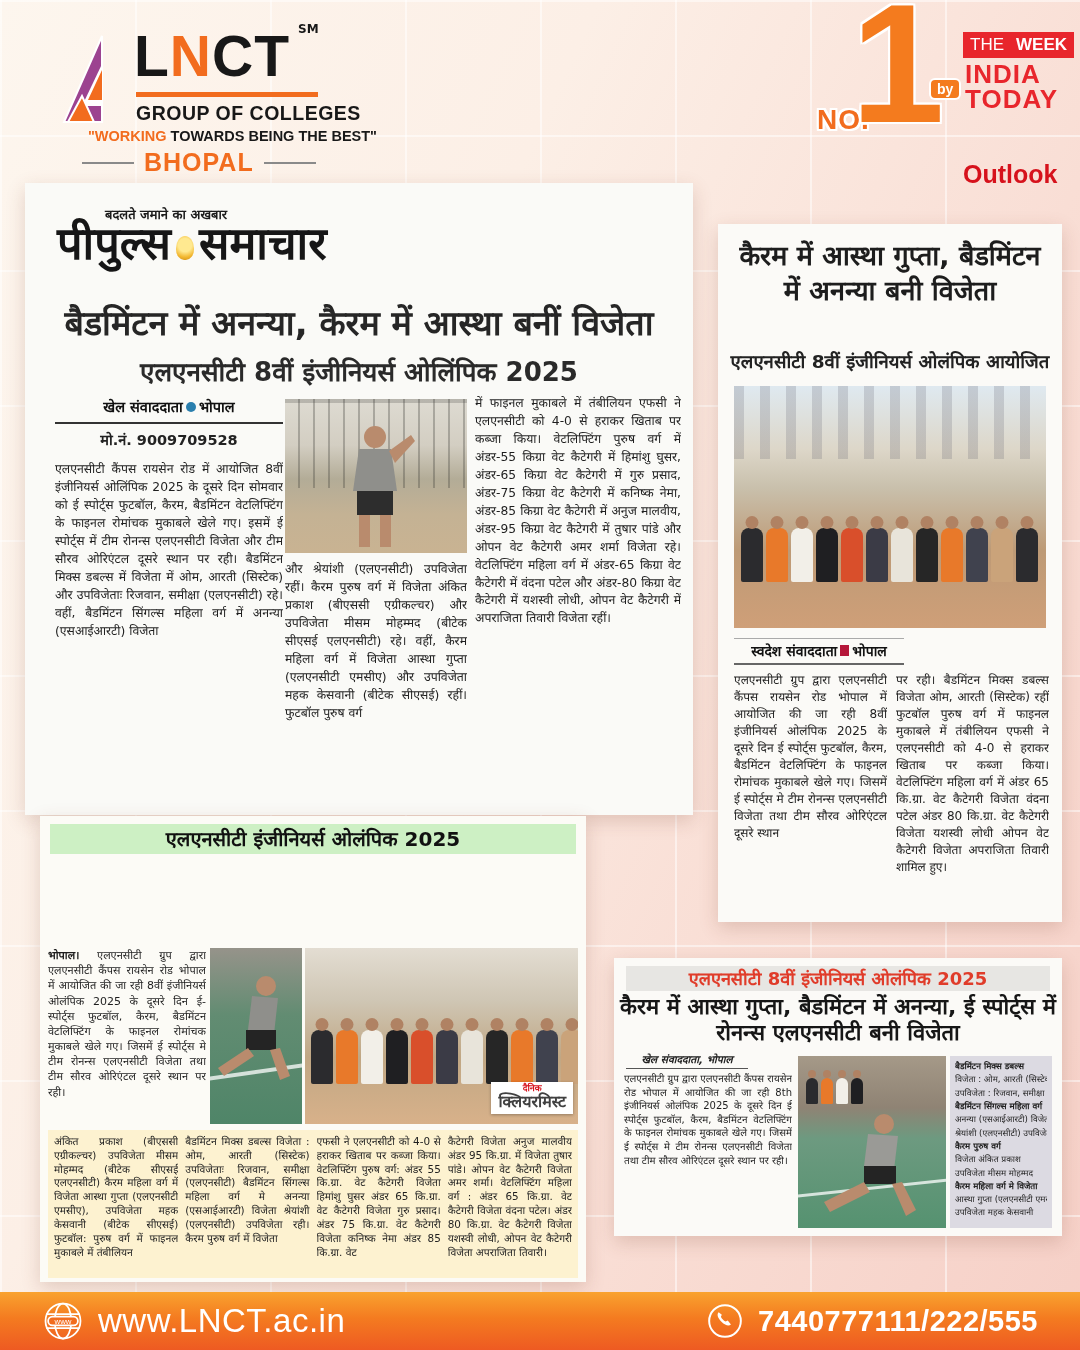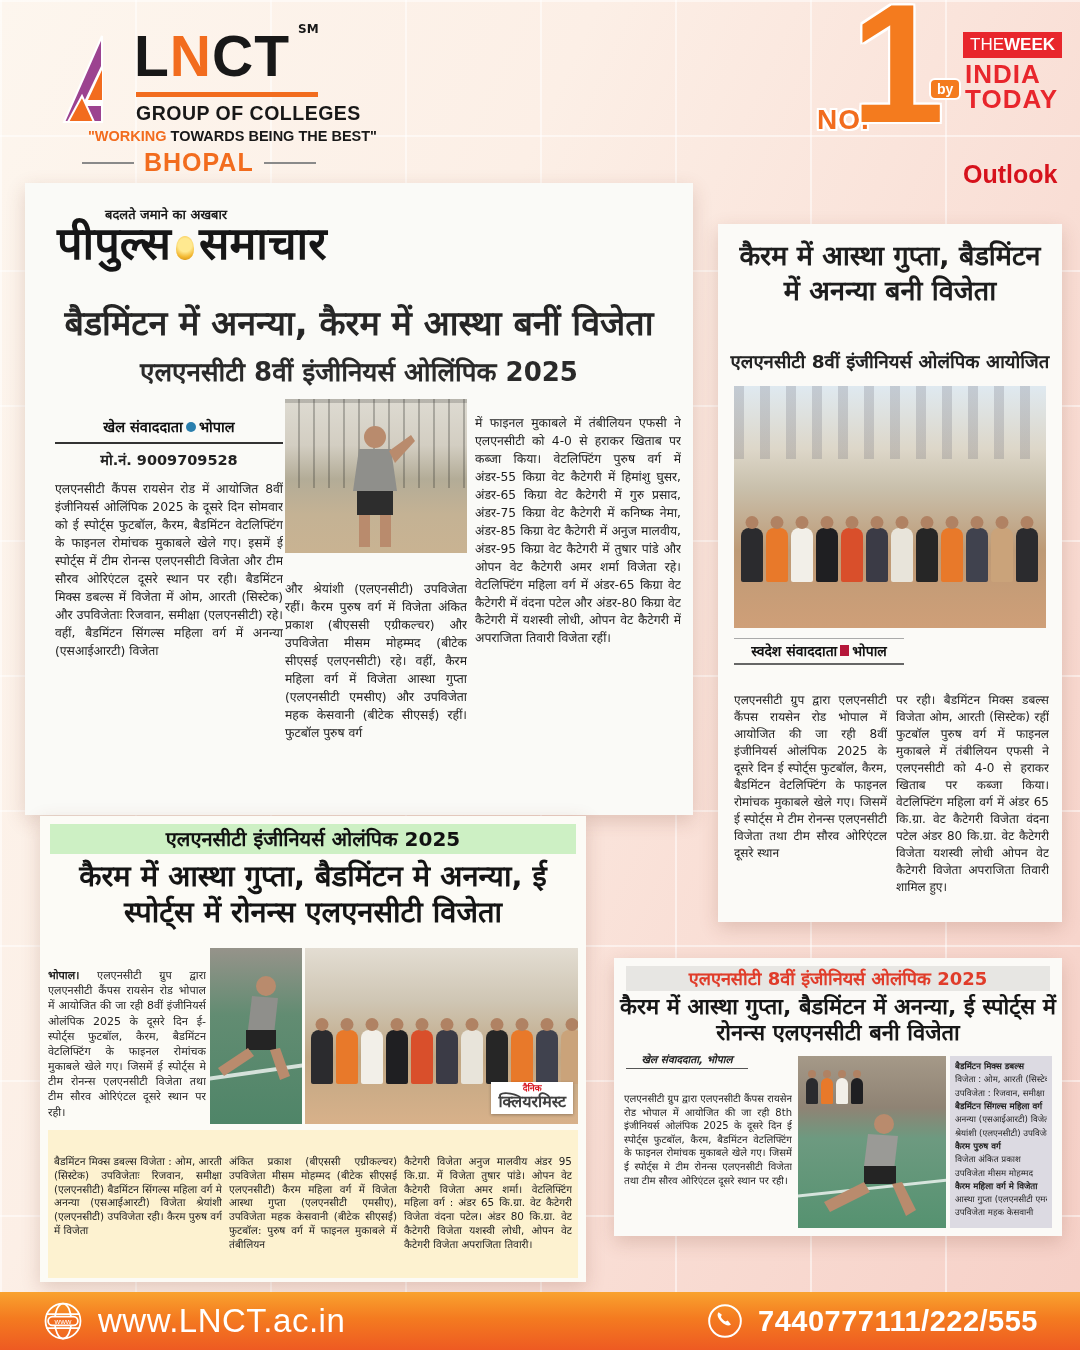--- a/index.html
+++ b/index.html
@@ -31,30 +31,30 @@
   
   .badge{position:absolute;left:805px;top:6px;width:272px;height:182px;font-family:"Liberation Sans",sans-serif;}
   .outline{text-shadow:-2px -2px 0 #fff,2px -2px 0 #fff,-2px 2px 0 #fff,2px 2px 0 #fff,
            0 -2px 0 #fff,0 2px 0 #fff,-2px 0 0 #fff,2px 0 0 #fff;}
   .no{position:absolute;left:12px;top:98px;font-size:28px;font-weight:900;color:#f26c1e;letter-spacing:1px;}
   .one{position:absolute;left:46px;top:-26px;font-size:168px;font-weight:800;color:#f47b1e;line-height:1;}
   .by{position:absolute;left:126px;top:74px;background:#f47b1e;color:#fff;font-size:14px;
       font-weight:700;padding:1px 6px;border-radius:4px;box-shadow:0 0 0 2px #fff;}
   .theweek{position:absolute;left:158px;top:26px;background:#e8262c;color:#fff;padding:3px 7px;
       font-size:17px;font-weight:400;white-space:nowrap;}
-  .theweek b{font-weight:900;}
+  .theweek b{font-weight:900;margin-left:12px;}
   .inditoday{position:absolute;left:160px;top:56px;color:#e8262c;font-size:26px;font-weight:700;
       line-height:.95;letter-spacing:1px;}
   .outlook{position:absolute;left:158px;top:106px;color:#d6121c;font-size:25px;font-weight:800;margin-top:48px;}
   .mcban{position:absolute;left:12px;top:140px;width:250px;height:38px;background:#f2604a;
       border-radius:8px;color:#fff;font-size:28.5px;display:flex;align-items:center;
       justify-content:center;letter-spacing:.5px;}
   
   .clip{position:absolute;background:#fbfaf7;box-shadow:0 6px 18px rgba(120,60,40,.20);}
-  .jt{text-align:justify;color:#1e1e1e;overflow:hidden;margin-top:20px;}
+  .jt{text-align:justify;color:#1e1e1e;overflow:hidden;}
   
   #np1{left:25px;top:183px;width:668px;height:632px;background:#fafaf7;}
   .np1-tg{position:absolute;left:80px;top:22px;font-size:13px;font-weight:700;color:#1b1b1b;}
   .np1-mh{position:absolute;left:32px;top:36px;font-size:45px;font-weight:900;color:#161616;
           display:flex;align-items:center;gap:5px;line-height:1.1;}
   .mh-ico{width:18px;height:24px;border-radius:50% 50% 45% 45%;margin-top:8px;
           background:radial-gradient(circle at 50% 38%,#ffe990 0 38%,#f2b62e 70%,#c8881a 100%);}
   .np1-hl{position:absolute;left:18px;right:18px;top:116px;text-align:center;font-size:34px;
           font-weight:800;color:#262626;}
   .np1-sh{position:absolute;left:18px;right:18px;top:170px;text-align:center;font-size:26px;
@@ -228,21 +228,20 @@
           <i style="background: rgb(43, 43, 46);"></i>
         </div>
     </div>
     <div class="np2-bl"><span>स्वदेश संवाददाता</span><span class="sq"></span><span>भोपाल</span></div>
     <div class="np2-col jt" id="np2c1">एलएनसीटी ग्रुप द्वारा एलएनसीटी कैंपस रायसेन रोड भोपाल में आयोजित की जा रही 8वीं इंजीनियर्स ओलंपिक 2025 के दूसरे दिन ई स्पोर्ट्स फुटबॉल, कैरम, बैडमिंटन वेटलिफ्टिंग के फाइनल रोमांचक मुकाबले खेले गए। जिसमें ई स्पोर्ट्स मे टीम रोनन्स एलएनसीटी विजेता तथा टीम सौरव ओरिएंटल दूसरे स्थान</div>
     <div class="np2-col jt" id="np2c2">पर रही। बैडमिंटन मिक्स डबल्स विजेता ओम, आरती (सिस्टेक) रहीं फुटबॉल पुरुष वर्ग में फाइनल मुकाबले में तंबीलियन एफसी ने एलएनसीटी को 4-0 से हराकर खिताब पर कब्जा किया। वेटलिफ्टिंग महिला वर्ग में अंडर 65 कि.ग्रा. वेट कैटेगरी विजेता वंदना पटेल अंडर 80 कि.ग्रा. वेट कैटेगरी विजेता यशस्वी लोधी ओपन वेट कैटेगरी विजेता अपराजिता तिवारी शामिल हुए।</div>
   </div>
 
   <div class="clip" id="np3">
     <div class="np3-kick">एलएनसीटी इंजीनियर्स ओलंपिक 2025</div>
-    <div class="np3-hl">कैरम में आस्था गुप्ता, बैडमिंटन मे अनन्या, ई स्पोर्ट्स में रोनन्स एलएनसीटी विजेता</div>
     <div class="jt" id="np3intro"><b>भोपाल।</b><span> एलएनसीटी ग्रुप द्वारा एलएनसीटी कैंपस रायसेन रोड भोपाल में आयोजित की जा रही 8वीं इंजीनियर्स ओलंपिक 2025 के दूसरे दिन ई-स्पोर्ट्स फुटबॉल, कैरम, बैडमिंटन वेटलिफ्टिंग के फाइनल रोमांचक मुकाबले खेले गए। जिसमें ई स्पोर्ट्स मे टीम रोनन्स एलएनसीटी विजेता तथा टीम सौरव ओरिएंटल दूसरे स्थान पर रही।</span></div>
     <div class="photo p3a">
       <div class="courtline" style="left:-10px;top:120px;width:140px;height:4px;transform:rotate(-8deg);"></div>
       <svg width="92" height="120" style="position:absolute;left:0;top:24px;">
         <circle cx="56" cy="14" r="10" fill="#b98b6d"></circle>
         <polygon points="42,24 68,26 64,62 38,58" fill="#8f8f8b"></polygon>
         <rect x="36" y="58" width="30" height="20" fill="#242424"></rect>
         <polygon points="38,76 8,96 14,104 44,84" fill="#b98b6d"></polygon>
         <polygon points="60,78 70,108 80,104 70,76" fill="#b98b6d"></polygon>
       </svg>
@@ -260,22 +259,23 @@
           <i style="background: rgb(232, 121, 42);"></i>
           <i style="background: rgb(64, 66, 78);"></i>
           <i style="background: rgb(202, 163, 122);"></i>
         </div>
       <div class="credit">
         <div class="c1">दैनिक</div>
         <div class="c2">क्लियरमिस्ट</div>
       </div>
     </div>
     <div class="np3-res">
+      <div class="rc jt">अंकित प्रकाश (बीएससी एग्रीकल्चर) उपविजेता मीसम मोहम्मद (बीटेक सीएसई एलएनसीटी) कैरम महिला वर्ग में विजेता आस्था गुप्ता (एलएनसीटी एमसीए), उपविजेता महक केसवानी (बीटेक सीएसई) फुटबॉल: पुरुष वर्ग में फाइनल मुकाबले में तंबीलियन</div>
       <div class="rc jt">बैडमिंटन मिक्स डबल्स विजेता : ओम, आरती (सिस्टेक) उपविजेताः रिजवान, समीक्षा (एलएनसीटी) बैडमिंटन सिंगल्स महिला वर्ग मे अनन्या (एसआईआरटी) विजेता श्रेयांशी (एलएनसीटी) उपविजेता रही। कैरम पुरुष वर्ग में विजेता</div>
-      <div class="rc jt">अंकित प्रकाश (बीएससी एग्रीकल्चर) उपविजेता मीसम मोहम्मद (बीटेक सीएसई एलएनसीटी) कैरम महिला वर्ग में विजेता आस्था गुप्ता (एलएनसीटी एमसीए), उपविजेता महक केसवानी (बीटेक सीएसई) फुटबॉल: पुरुष वर्ग में फाइनल मुकाबले में तंबीलियन</div>
+      <div class="rc jt">एफसी ने एलएनसीटी को 4-0 से हराकर खिताब पर कब्जा किया। वेटलिफ्टिंग पुरुष वर्ग: अंडर 55 कि.ग्रा. वेट कैटेगरी विजेता हिमांशु घुसर अंडर 65 कि.ग्रा. वेट कैटेगरी विजेता गुरु प्रसाद। अंडर 75 कि.ग्रा. वेट कैटेगरी विजेता कनिष्क नेमा अंडर 85 कि.ग्रा. वेट</div>
       <div class="rc jt">कैटेगरी विजेता अनुज मालवीय अंडर 95 कि.ग्रा. में विजेता तुषार पांडे। ओपन वेट कैटेगरी विजेता अमर शर्मा। वेटलिफ्टिंग महिला वर्ग : अंडर 65 कि.ग्रा. वेट कैटेगरी विजेता वंदना पटेल। अंडर 80 कि.ग्रा. वेट कैटेगरी विजेता यशस्वी लोधी, ओपन वेट कैटेगरी विजेता अपराजिता तिवारी।</div>
     </div>
   </div>
 
   <div class="clip" id="np4">
     <div class="np4-kick">एलएनसीटी 8वीं इंजीनियर्स ओलंपिक 2025</div>
     <div class="np4-hl">कैरम में आस्था गुप्ता, बैडमिंटन में अनन्या, ई स्पोर्ट्स में रोनन्स एलएनसीटी बनी विजेता</div>
     <div class="np4-bl">खेल संवाददाता, भोपाल</div>
     <div class="jt" id="np4c1">एलएनसीटी ग्रुप द्वारा एलएनसीटी कैंपस रायसेन रोड भोपाल में आयोजित की जा रही 8th इंजीनियर्स ओलंपिक 2025 के दूसरे दिन ई स्पोर्ट्स फुटबॉल, कैरम, बैडमिंटन वेटलिफ्टिंग के फाइनल रोमांचक मुकाबले खेले गए। जिसमें ई स्पोर्ट्स मे टीम रोनन्स एलएनसीटी विजेता तथा टीम सौरव ओरिएंटल दूसरे स्थान पर रही।</div>
     <div class="photo p4">

